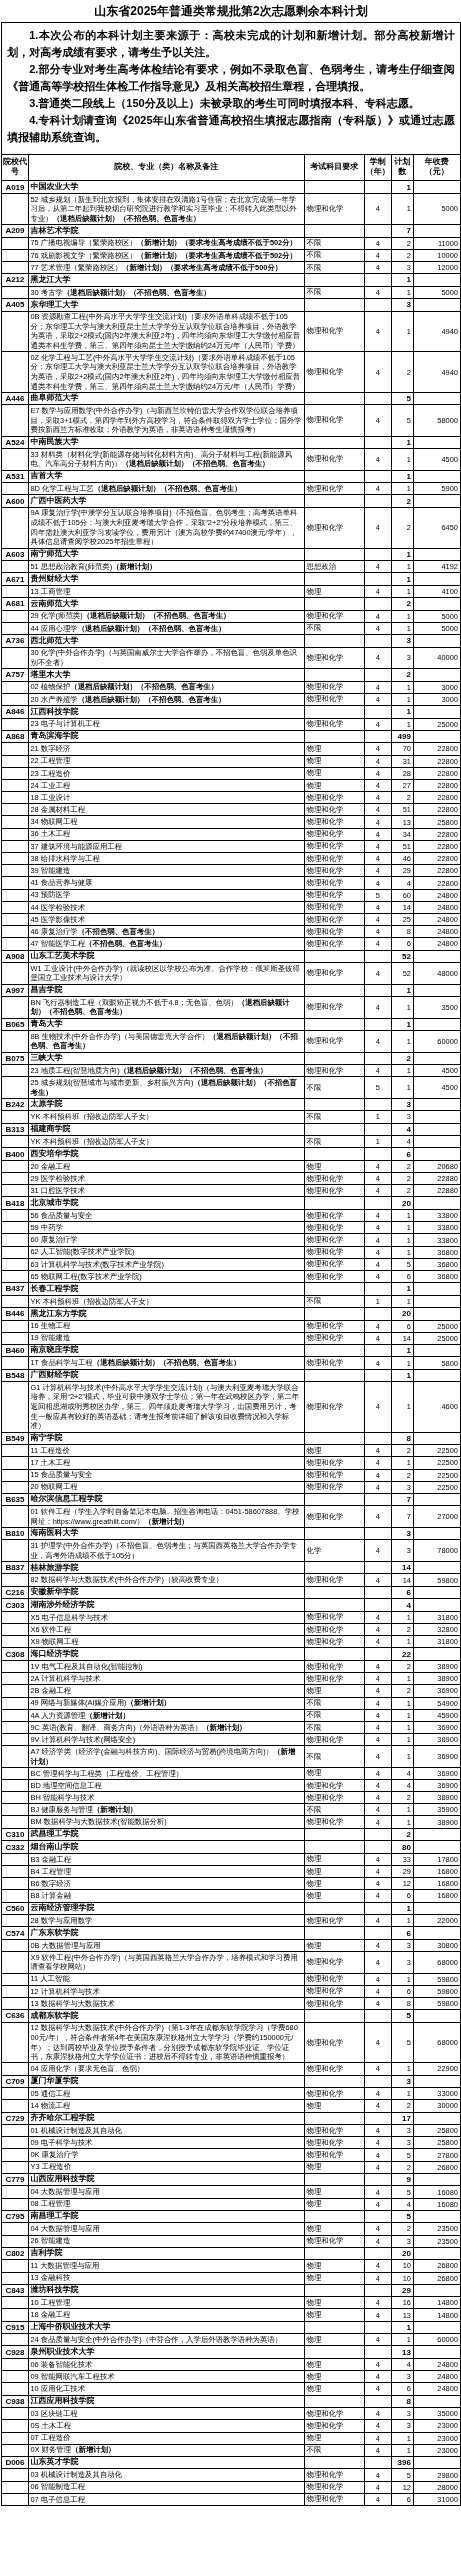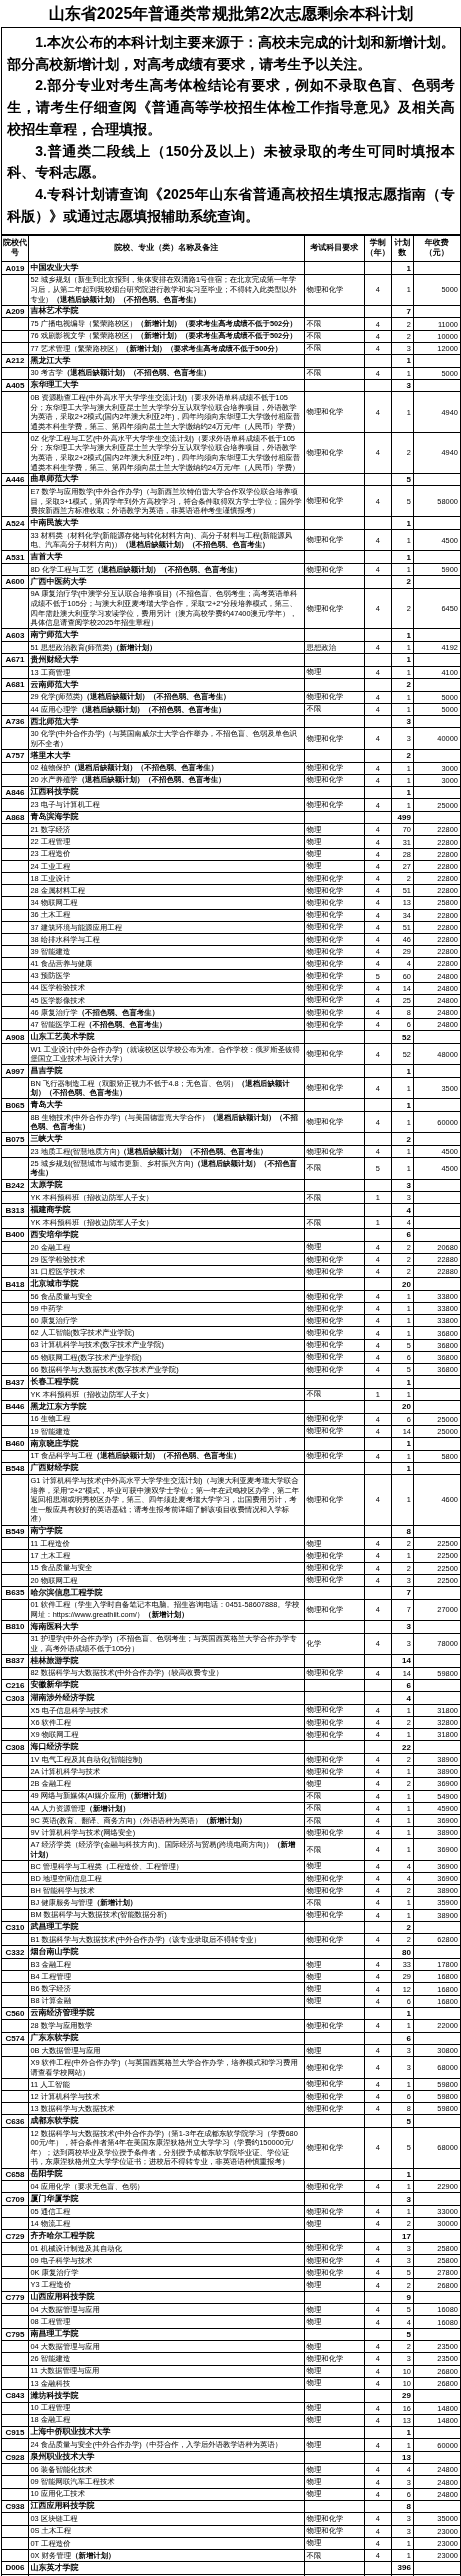--- a/index.html
+++ b/index.html
@@ -1,19 +1,19 @@
 <!DOCTYPE html>
 <html style="font-size:10px"><head>
 <meta charset="utf-8">
 <style>
   html,body { margin:0; padding:0; background:#ffffff; }
   body { font-family:"Liberation Sans","DejaVu Sans",sans-serif; }
   .page { position:relative; width:462px; min-height:2576px; background:#fff; box-sizing:border-box; padding:1.2px; }
-  .title { font-size:16px; font-weight:bold; text-align:center; margin:2.5px 0 3.7px 0; line-height:1.25; }
-  .notes-box { border:1.2px solid #000; padding:3.7px 5px 7.4px 5px; font-size:14px; font-weight:bold; line-height:1.55; }
+  .title { font-size:12px; font-weight:bold; text-align:center; margin:2.5px 0 3.7px 0; line-height:1.25; }
+  .notes-box { border:1.2px solid #000; padding:3.7px 5px 7.4px 5px; font-size:11px; font-weight:bold; line-height:1.55; }
   .notes-box p { margin:0; text-indent:2em; text-align:justify; }
   table.plan { border-collapse:collapse; width:459px; table-layout:fixed; border:1.2px solid #000; margin-top:-1.2px; }
   table.plan th, table.plan td { border:0.6px solid #000; vertical-align:middle; padding:0.6px 1.8px; word-break:break-all; }
   table.plan thead th { font-size:8px; font-weight:bold; text-align:center; padding:2.5px 0.6px; line-height:1.3; }
   td.cell-name { font-size:7.4px; line-height:1.3; text-align:left; }
   td.cell-code { font-size:7.4px; text-align:center; }
   td.cell-exam { font-size:7.4px; text-align:left; }
   td.cell-years { font-size:7.4px; text-align:center; }
   td.cell-plan { font-size:7.4px; text-align:right; }
   td.cell-fee  { font-size:7.4px; text-align:right; }
@@ -646,28 +646,20 @@
           <td class="cell-fee">36800</td>
         </tr>
         <tr class="major-row">
           <td class="cell-code"></td>
           <td class="cell-name">65 物联网工程(数字技术产业学院)</td>
           <td class="cell-exam">物理和化学</td>
           <td class="cell-years">4</td>
           <td class="cell-plan">6</td>
           <td class="cell-fee">36800</td>
         </tr>
-        <tr class="major-row">
-          <td class="cell-code"></td>
-          <td class="cell-name">66 数据科学与大数据技术(数字技术产业学院)</td>
-          <td class="cell-exam">物理和化学</td>
-          <td class="cell-years">4</td>
-          <td class="cell-plan">5</td>
-          <td class="cell-fee">36800</td>
-        </tr>
         <tr class="school-row">
           <td class="cell-code">B437</td>
           <td class="cell-name">长春工程学院</td>
           <td class="cell-exam"></td>
           <td class="cell-years"></td>
           <td class="cell-plan">1</td>
           <td class="cell-fee"></td>
         </tr>
         <tr class="major-row">
           <td class="cell-code"></td>
@@ -974,28 +966,20 @@
           <td class="cell-fee">38900</td>
         </tr>
         <tr class="school-row">
           <td class="cell-code">C310</td>
           <td class="cell-name">武昌理工学院</td>
           <td class="cell-exam"></td>
           <td class="cell-years"></td>
           <td class="cell-plan">2</td>
           <td class="cell-fee"></td>
         </tr>
-        <tr class="major-row">
-          <td class="cell-code"></td>
-          <td class="cell-name">B1 数据科学与大数据技术(中外合作办学)（该专业录取后不得转专业）</td>
-          <td class="cell-exam">物理和化学</td>
-          <td class="cell-years">4</td>
-          <td class="cell-plan">2</td>
-          <td class="cell-fee">62800</td>
-        </tr>
         <tr class="school-row">
           <td class="cell-code">C332</td>
           <td class="cell-name">烟台南山学院</td>
           <td class="cell-exam"></td>
           <td class="cell-years"></td>
           <td class="cell-plan">80</td>
           <td class="cell-fee"></td>
         </tr>
         <tr class="major-row">
           <td class="cell-code"></td>
@@ -1102,28 +1086,20 @@
           <td class="cell-fee"></td>
         </tr>
         <tr class="major-row">
           <td class="cell-code"></td>
           <td class="cell-name">12 数据科学与大数据技术(中外合作办学)（第1-3年在成都东软学院学习（学费68000元/年），符合条件者第4年在美国东康涅狄格州立大学学习（学费约150000元/年）；达到两校毕业及学位授予条件者，分别授予成都东软学院毕业证、学位证书，东康涅狄格州立大学学位证书；进校后不得转专业，非英语语种慎重报考）</td>
           <td class="cell-exam">物理和化学</td>
           <td class="cell-years">4</td>
           <td class="cell-plan">5</td>
           <td class="cell-fee">68000</td>
         </tr>
-        <tr class="school-row">
-          <td class="cell-code">C658</td>
-          <td class="cell-name">岳阳学院</td>
-          <td class="cell-exam"></td>
-          <td class="cell-years"></td>
-          <td class="cell-plan">1</td>
-          <td class="cell-fee"></td>
-        </tr>
         <tr class="major-row">
           <td class="cell-code"></td>
           <td class="cell-name">04 应用化学（要求无色盲、色弱）</td>
           <td class="cell-exam">物理和化学</td>
           <td class="cell-years">4</td>
           <td class="cell-plan">1</td>
           <td class="cell-fee">22900</td>
         </tr>
         <tr class="school-row">
           <td class="cell-code">C709</td>
@@ -1229,20 +1205,28 @@
           <td class="cell-plan">2</td>
           <td class="cell-fee">23500</td>
         </tr>
         <tr class="major-row">
           <td class="cell-code"></td>
           <td class="cell-name">26 智能建造</td>
           <td class="cell-exam">物理和化学</td>
           <td class="cell-years">4</td>
           <td class="cell-plan">3</td>
           <td class="cell-fee">23500</td>
+        </tr>
+        <tr class="school-row">
+          <td class="cell-code">C802</td>
+          <td class="cell-name">吉利学院</td>
+          <td class="cell-exam"></td>
+          <td class="cell-years"></td>
+          <td class="cell-plan">20</td>
+          <td class="cell-fee"></td>
         </tr>
         <tr class="major-row">
           <td class="cell-code"></td>
           <td class="cell-name">11 大数据管理与应用</td>
           <td class="cell-exam">物理</td>
           <td class="cell-years">4</td>
           <td class="cell-plan">10</td>
           <td class="cell-fee">26800</td>
         </tr>
         <tr class="major-row">

